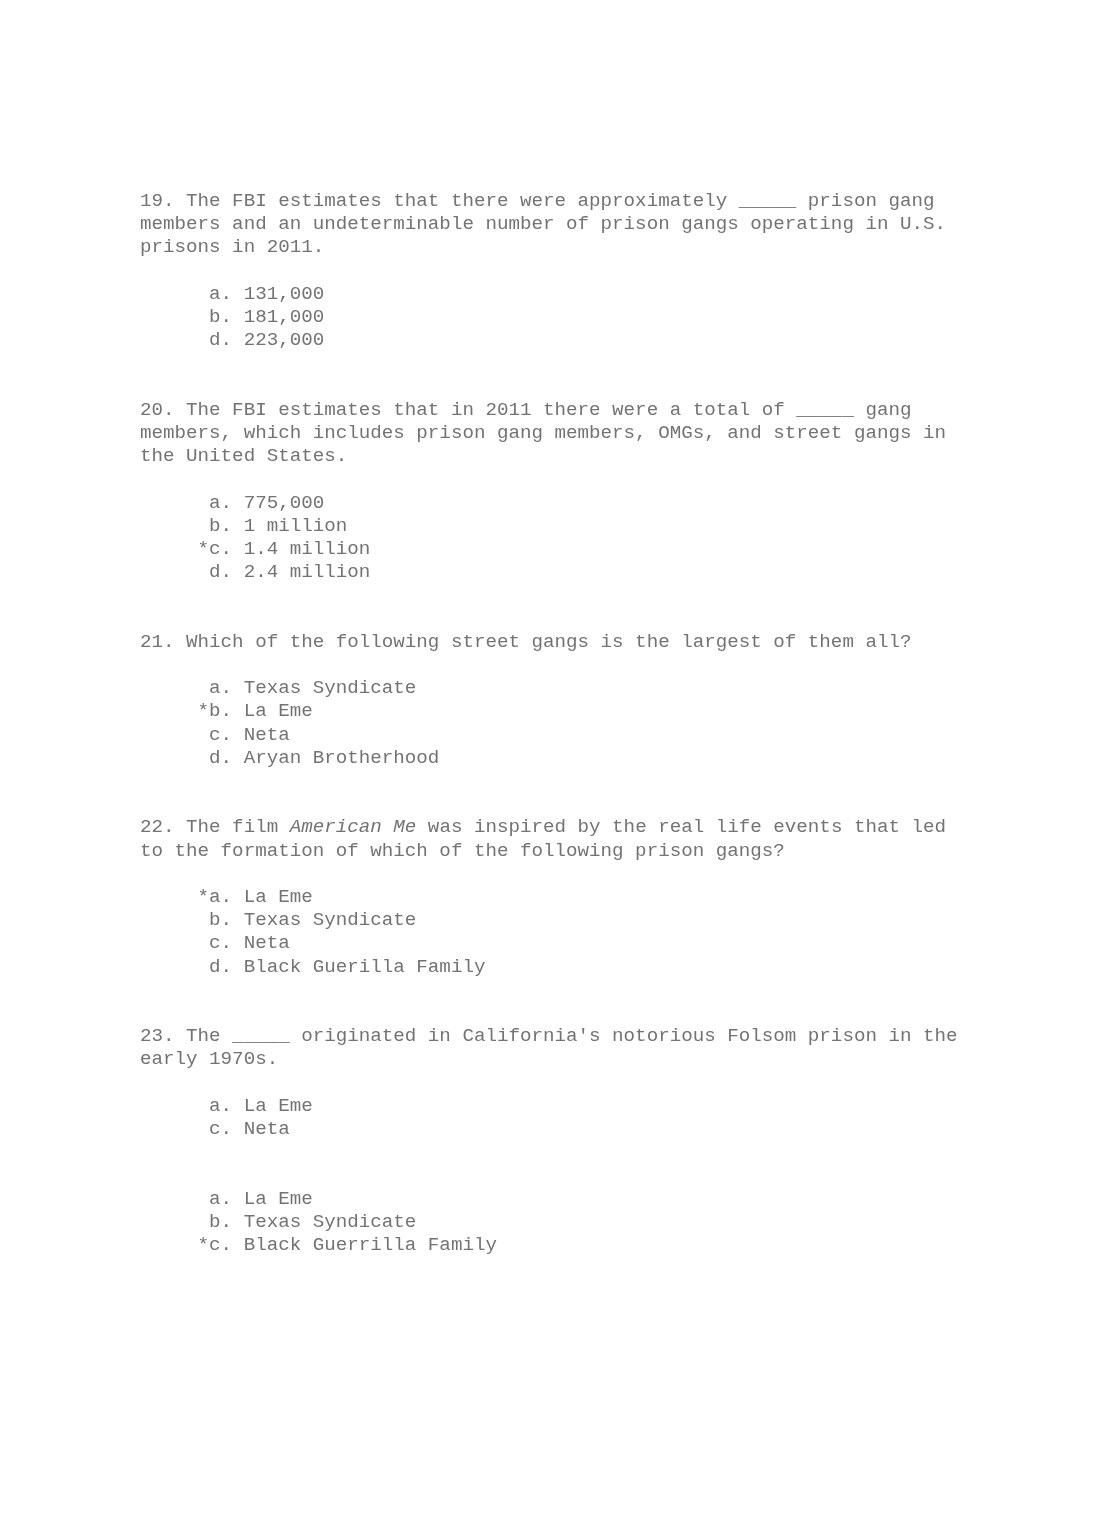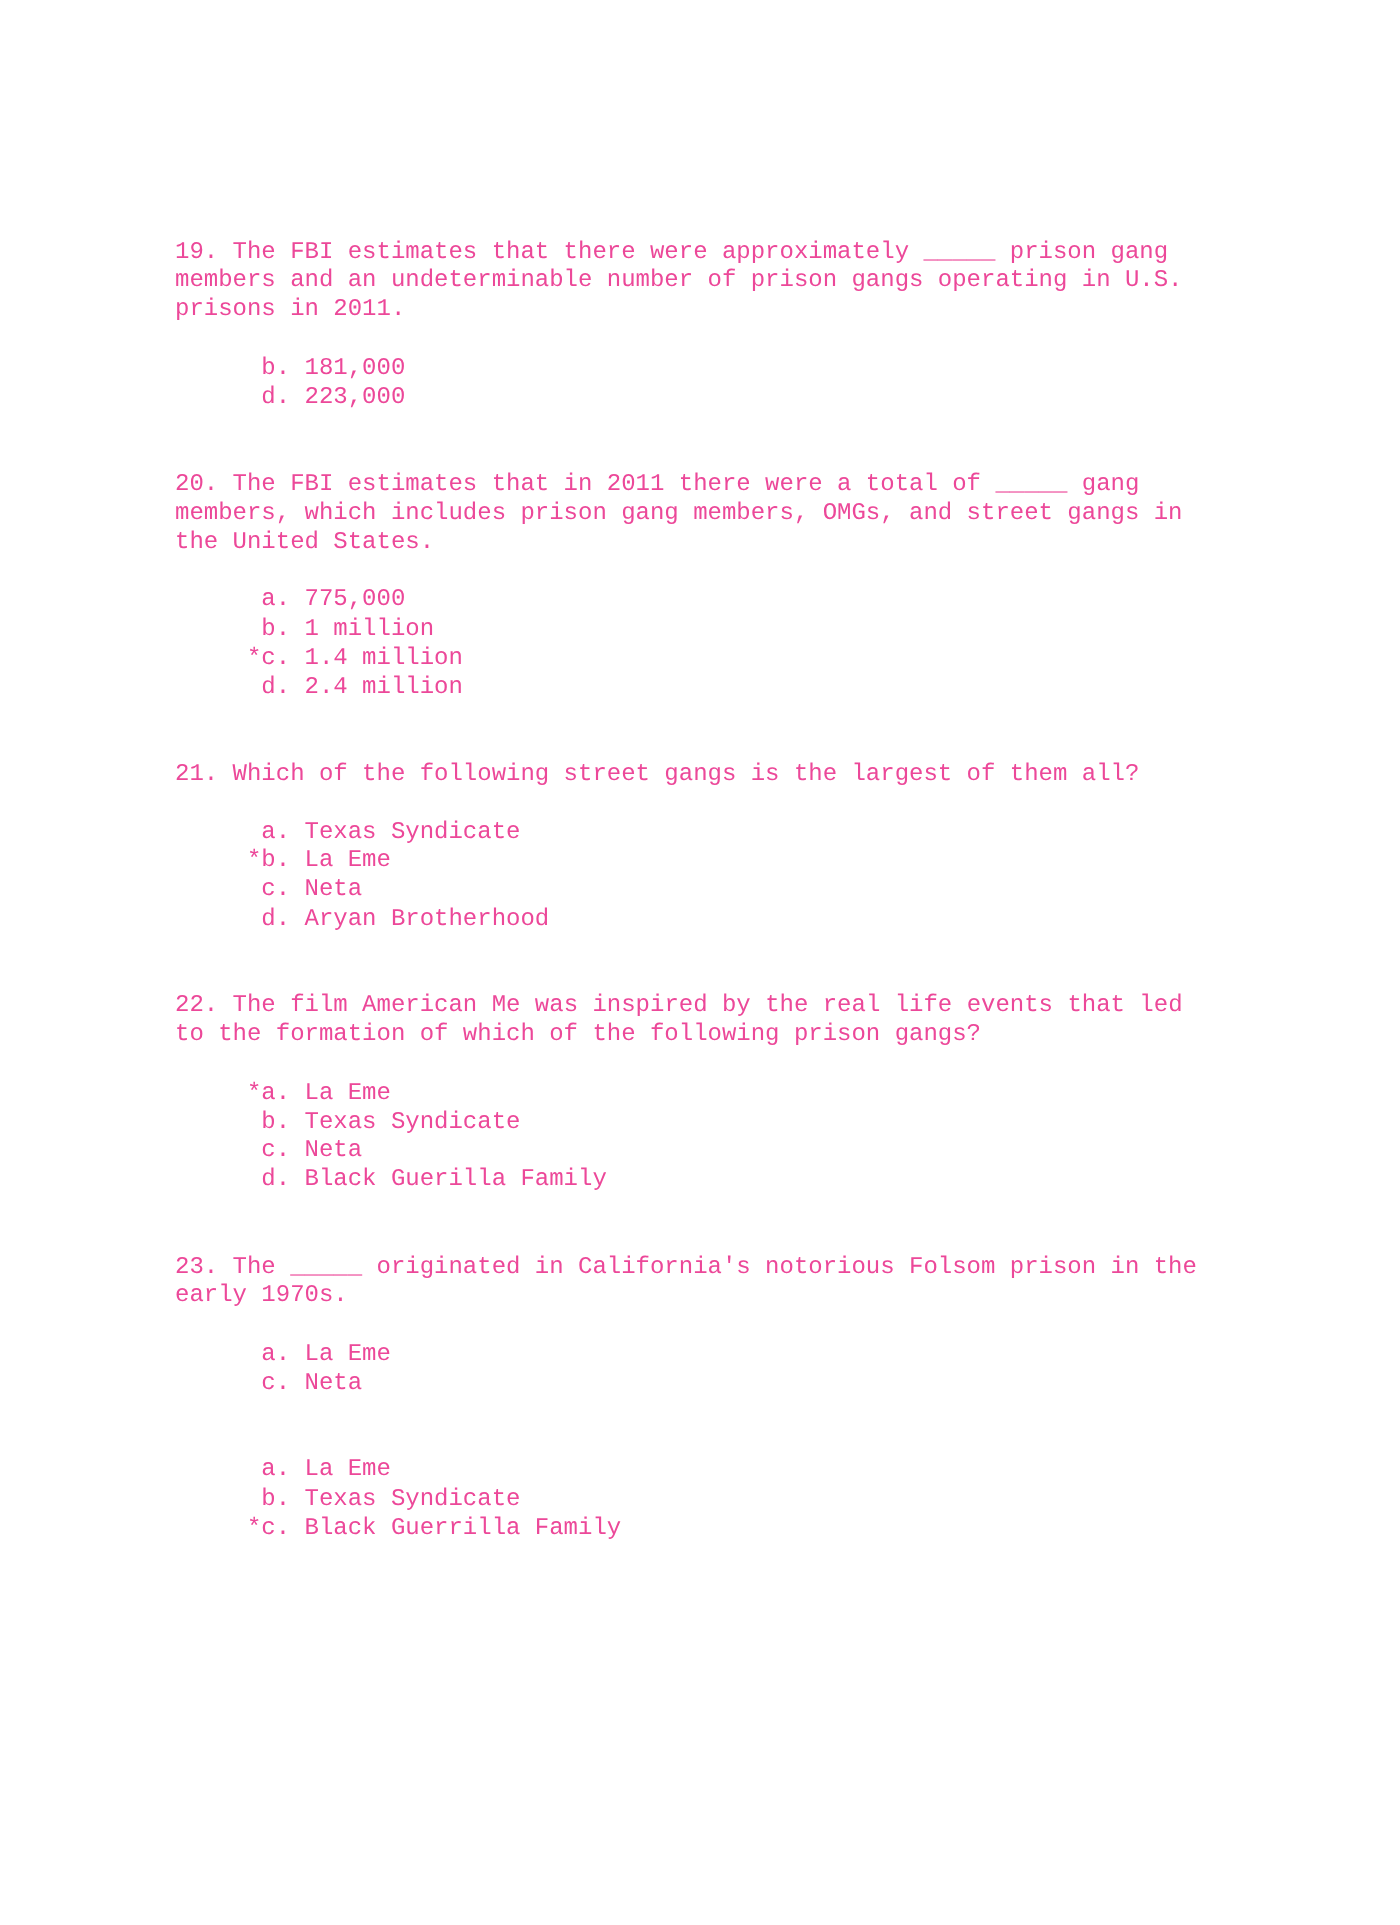--- a/index.html
+++ b/index.html
@@ -24,27 +24,28 @@
     top: 190px;
     white-space: pre;
   }
   .question + .question {
     margin-top: 46.4px; 
   }
   .options {
     margin-top: 23.2px; 
   }
   .italic {
+    font-style: italic;
     text-align: right;
   }
 </style>
 </head>
 <body>
 
 <div class="page">
-  <div class="content" id="questions-container" style="color: #ec4899;"><div class="question"><div class="qtext"><span>19. The FBI estimates that there were approximately _____ prison gang</span>
+  <div class="content" id="questions-container" style="color: #737373;"><div class="question"><div class="qtext"><span>19. The FBI estimates that there were approximately _____ prison gang</span>
 <span>members and an undeterminable number of prison gangs operating in U.S.</span>
-<span>prisons in 2011.</span></div><div class="options"><div class="option">      b. 181,000</div><div class="option">      d. 223,000</div></div></div><div class="question"><div class="qtext"><span>20. The FBI estimates that in 2011 there were a total of _____ gang</span>
+<span>prisons in 2011.</span></div><div class="options"><div class="option">      a. 131,000</div><div class="option">      b. 181,000</div><div class="option">      d. 223,000</div></div></div><div class="question"><div class="qtext"><span>20. The FBI estimates that in 2011 there were a total of _____ gang</span>
 <span>members, which includes prison gang members, OMGs, and street gangs in</span>
 <span>the United States.</span></div><div class="options"><div class="option">      a. 775,000</div><div class="option">      b. 1 million</div><div class="option">     *c. 1.4 million</div><div class="option">      d. 2.4 million</div></div></div><div class="question"><div class="qtext"><span>21. Which of the following street gangs is the largest of them all?</span></div><div class="options"><div class="option">      a. Texas Syndicate</div><div class="option">     *b. La Eme</div><div class="option">      c. Neta</div><div class="option">      d. Aryan Brotherhood</div></div></div><div class="question"><div class="qtext"><span>22. The film </span><span class="italic">American Me</span><span> was inspired by the real life events that led</span>
 <span>to the formation of which of the following prison gangs?</span></div><div class="options"><div class="option">     *a. La Eme</div><div class="option">      b. Texas Syndicate</div><div class="option">      c. Neta</div><div class="option">      d. Black Guerilla Family</div></div></div><div class="question"><div class="qtext"><span>23. The _____ originated in California's notorious Folsom prison in the</span>
 <span>early 1970s.</span></div><div class="options"><div class="option">      a. La Eme</div><div class="option">      c. Neta</div></div></div><div class="question"><div class="options"><div class="option">      a. La Eme</div><div class="option">      b. Texas Syndicate</div><div class="option">     *c. Black Guerrilla Family</div></div></div></div>
 </div>
 
 </body></html>

